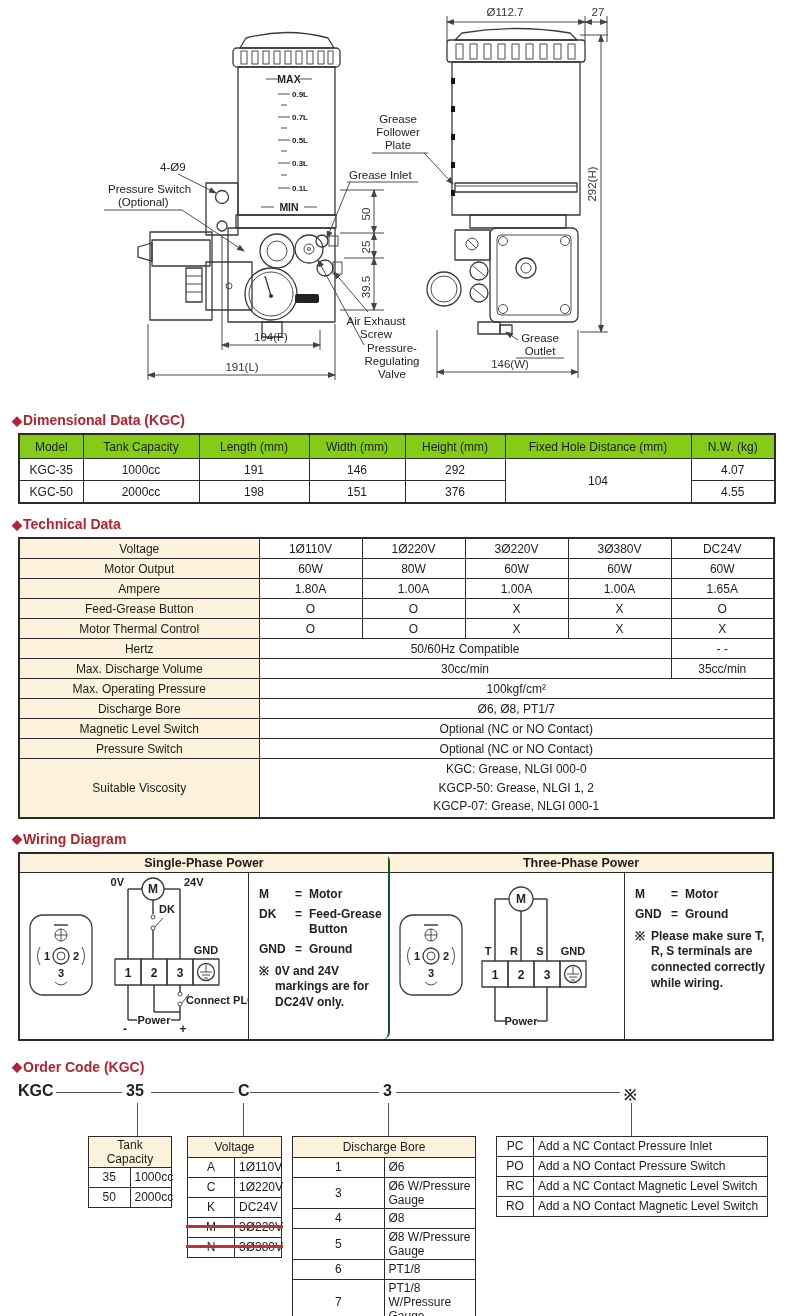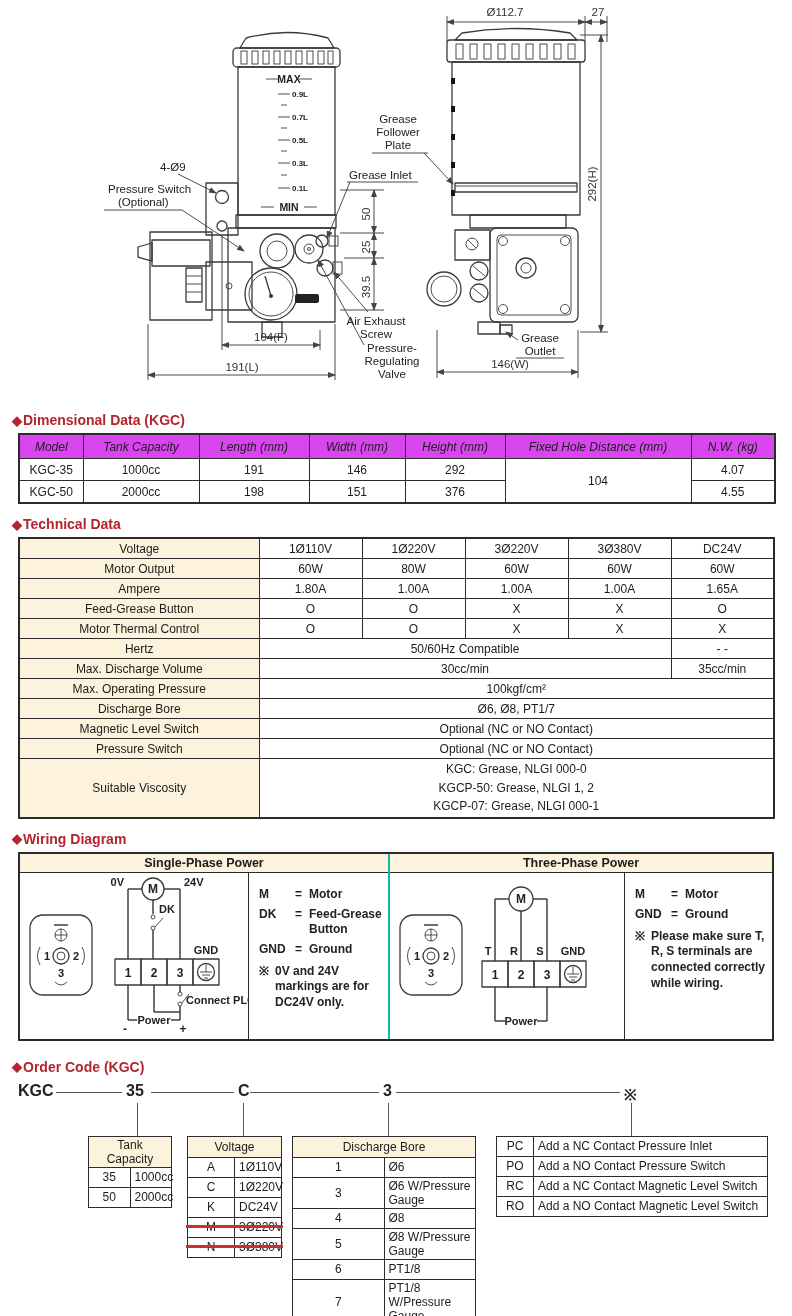--- a/index.html
+++ b/index.html
@@ -8,33 +8,33 @@
 
   
   .section-title{margin:12px 0 5px 12px;font-size:14px;font-weight:bold;color:#b3242e;display:flex;align-items:center;gap:1px;}
   .section-title .dia{font-size:13px;line-height:1;}
 
   
   table{border-collapse:collapse;table-layout:fixed;}
   .dtab{margin:0 18px;width:756px;font-size:12px;}
   .dtab th,.dtab td{border:1px solid #2b2b2b;text-align:center;padding:2px 3px;font-weight:normal;}
   .dtab{border:2px solid #2b2b2b;}
-  .hd{background:#d946ef;font-style:italic;}
+  .hd{background:#84cc16;}
   .dtab th{height:19px;}
   .dtab td{height:17px;}
 
   .ttab{margin:0 18px;width:756px;font-size:12px;border:2px solid #2b2b2b;}
   .ttab td{border:1px solid #2b2b2b;text-align:center;padding:1px 3px;height:17px;}
   .ttab td.lbl{background:#fdf2dc;}
   .visc div{line-height:1.55;}
 
   
   .wiring-box{margin:0 18px;width:752px;border:2px solid #2b2b2b;display:flex;}
   .w-half{display:flex;flex-direction:column;}
-  .w-half.left{width:368px;border-right:2px solid #14b8a6;}
+  .w-half.left{width:368px;border-right:2px solid #14532d;border-radius:7px;}
   .w-half.right{flex:1;}
   .w-head{background:#fdf2dc;border-bottom:1.5px solid #2b2b2b;text-align:center;font-size:12.5px;font-weight:600;padding:2px 0;}
   .w-content{display:flex;height:166px;}
   .w-diagram{position:relative;}
   .w-diagram.s{width:228px;}
   .w-diagram.t{width:234px;}
   .w-legend{flex:1;border-left:1.5px solid #2b2b2b;padding:14px 6px 6px 10px;font-size:12px;font-weight:600;color:#222;}
   .leg-row{display:grid;grid-template-columns:36px 14px 1fr;margin-bottom:5px;line-height:1.25;}
   .leg-note{display:grid;grid-template-columns:16px 1fr;margin-top:7px;line-height:1.3;}
 

